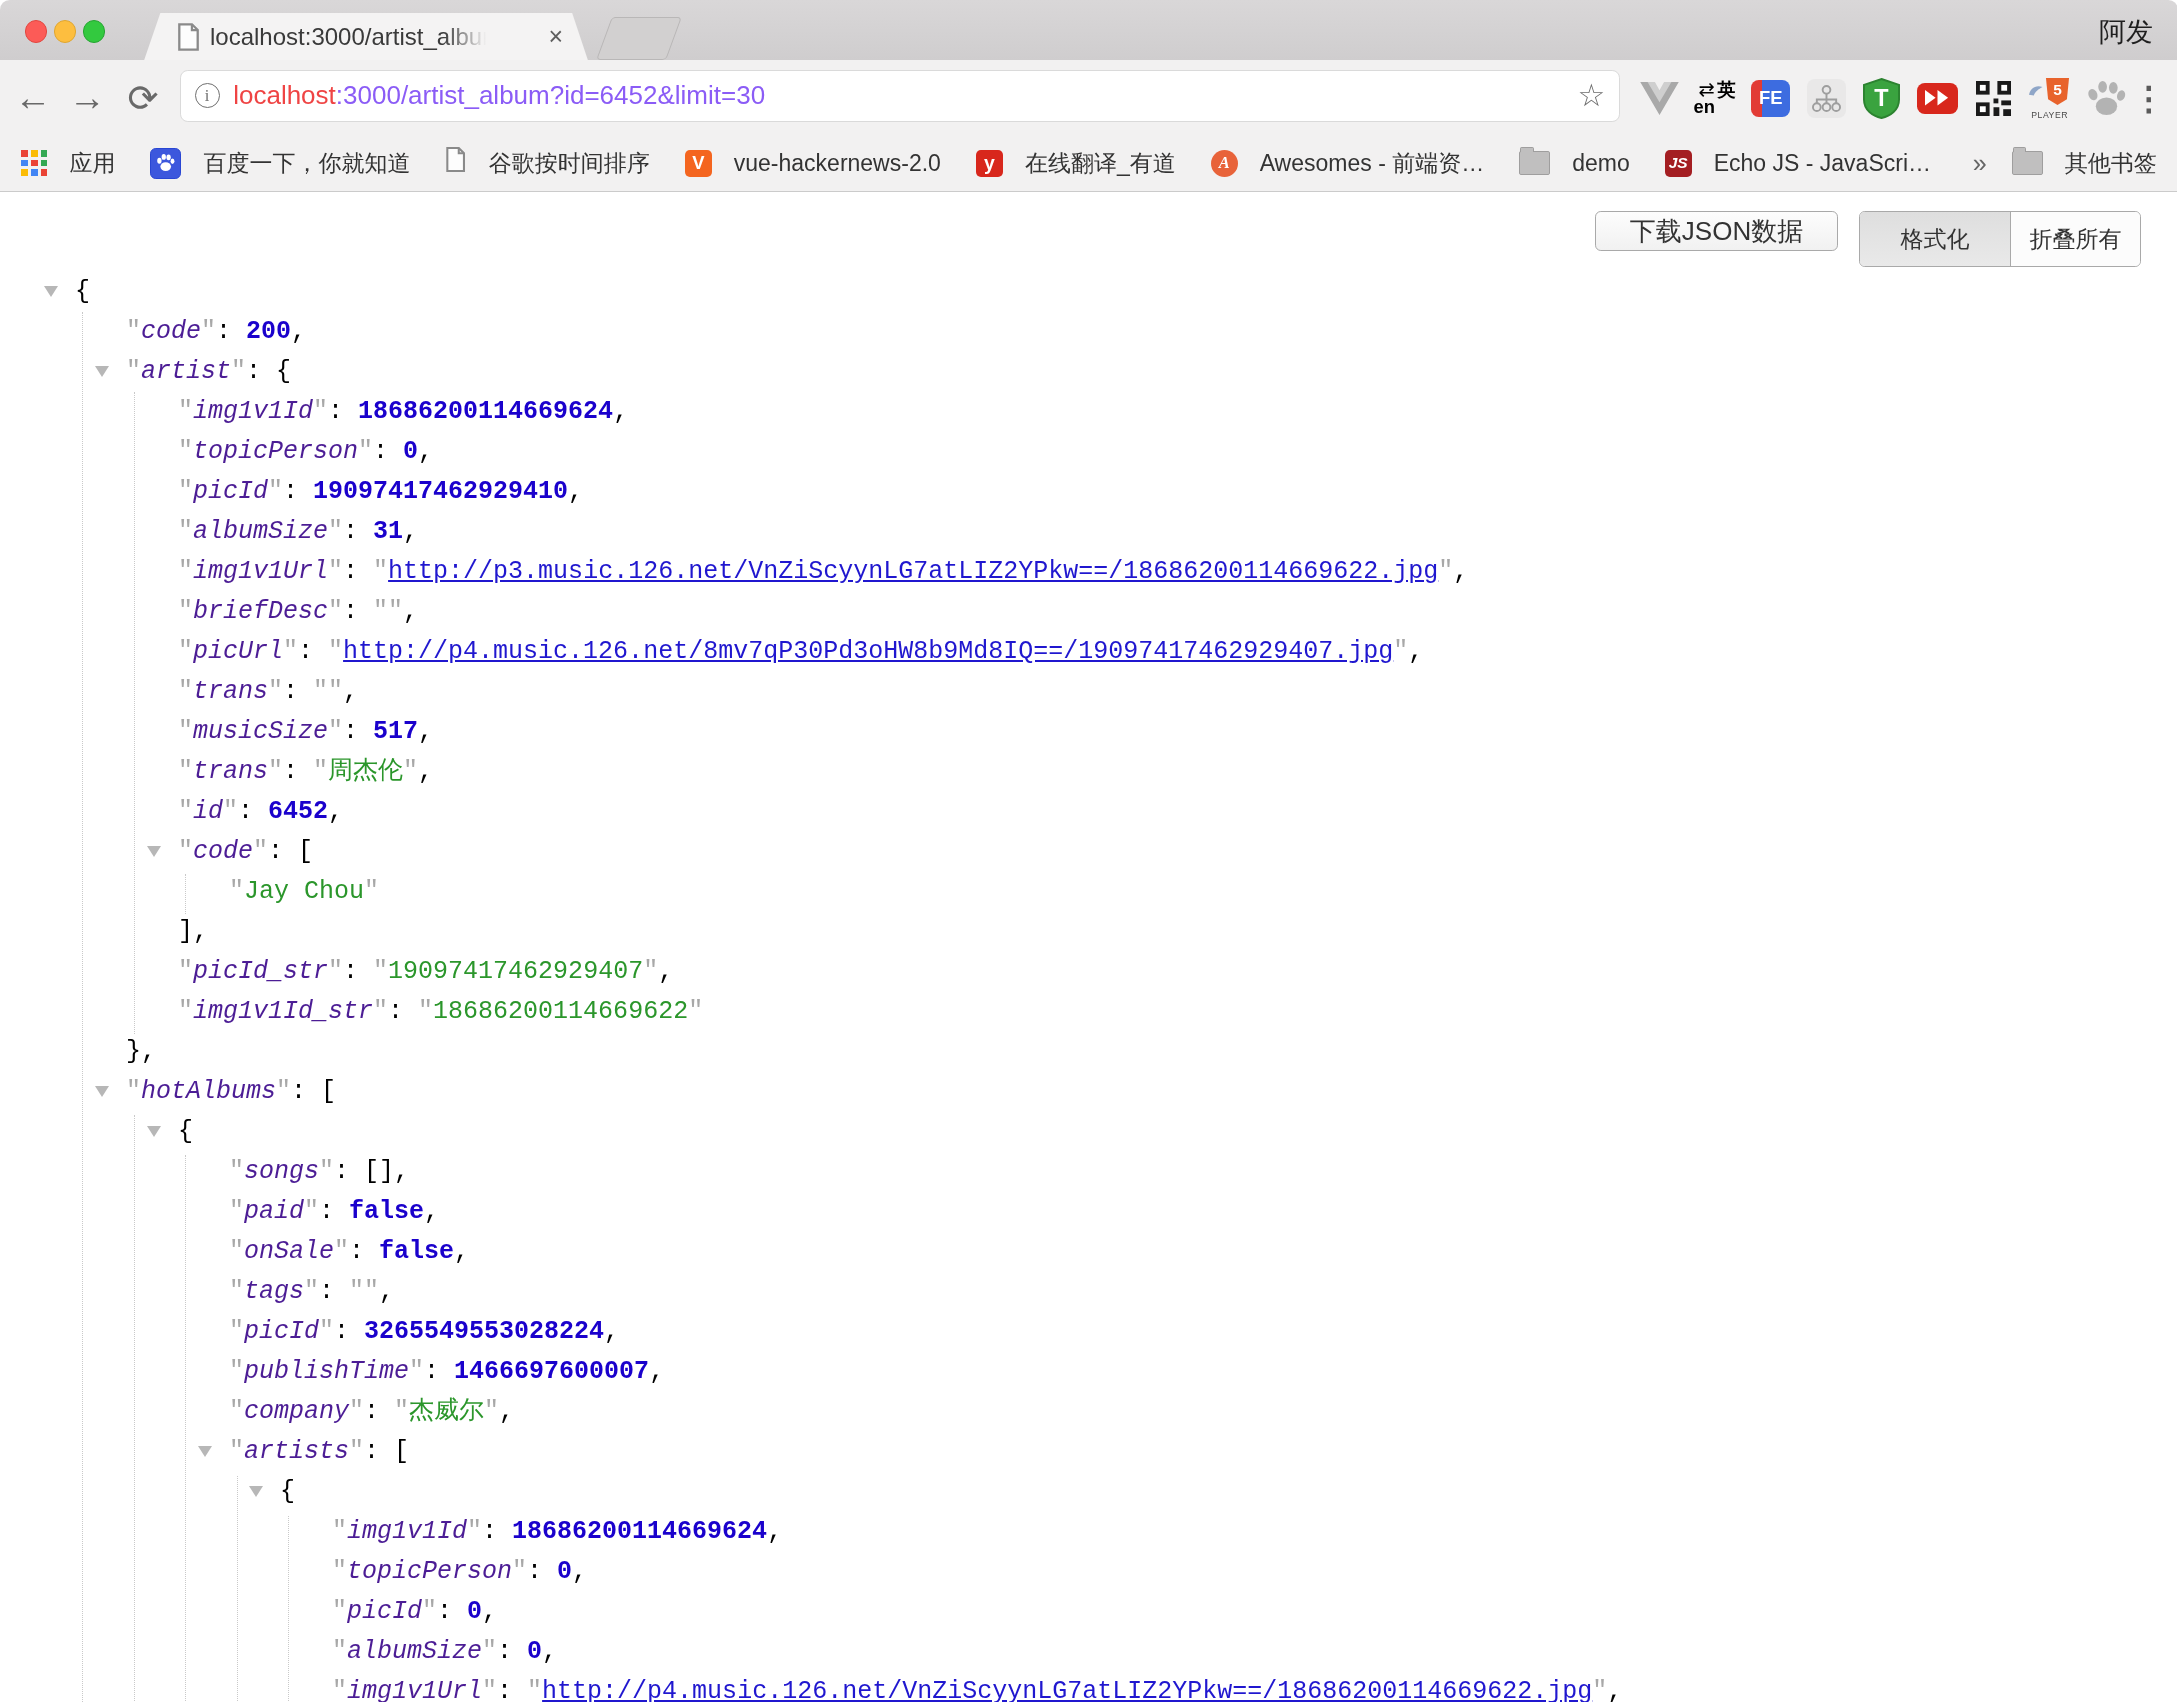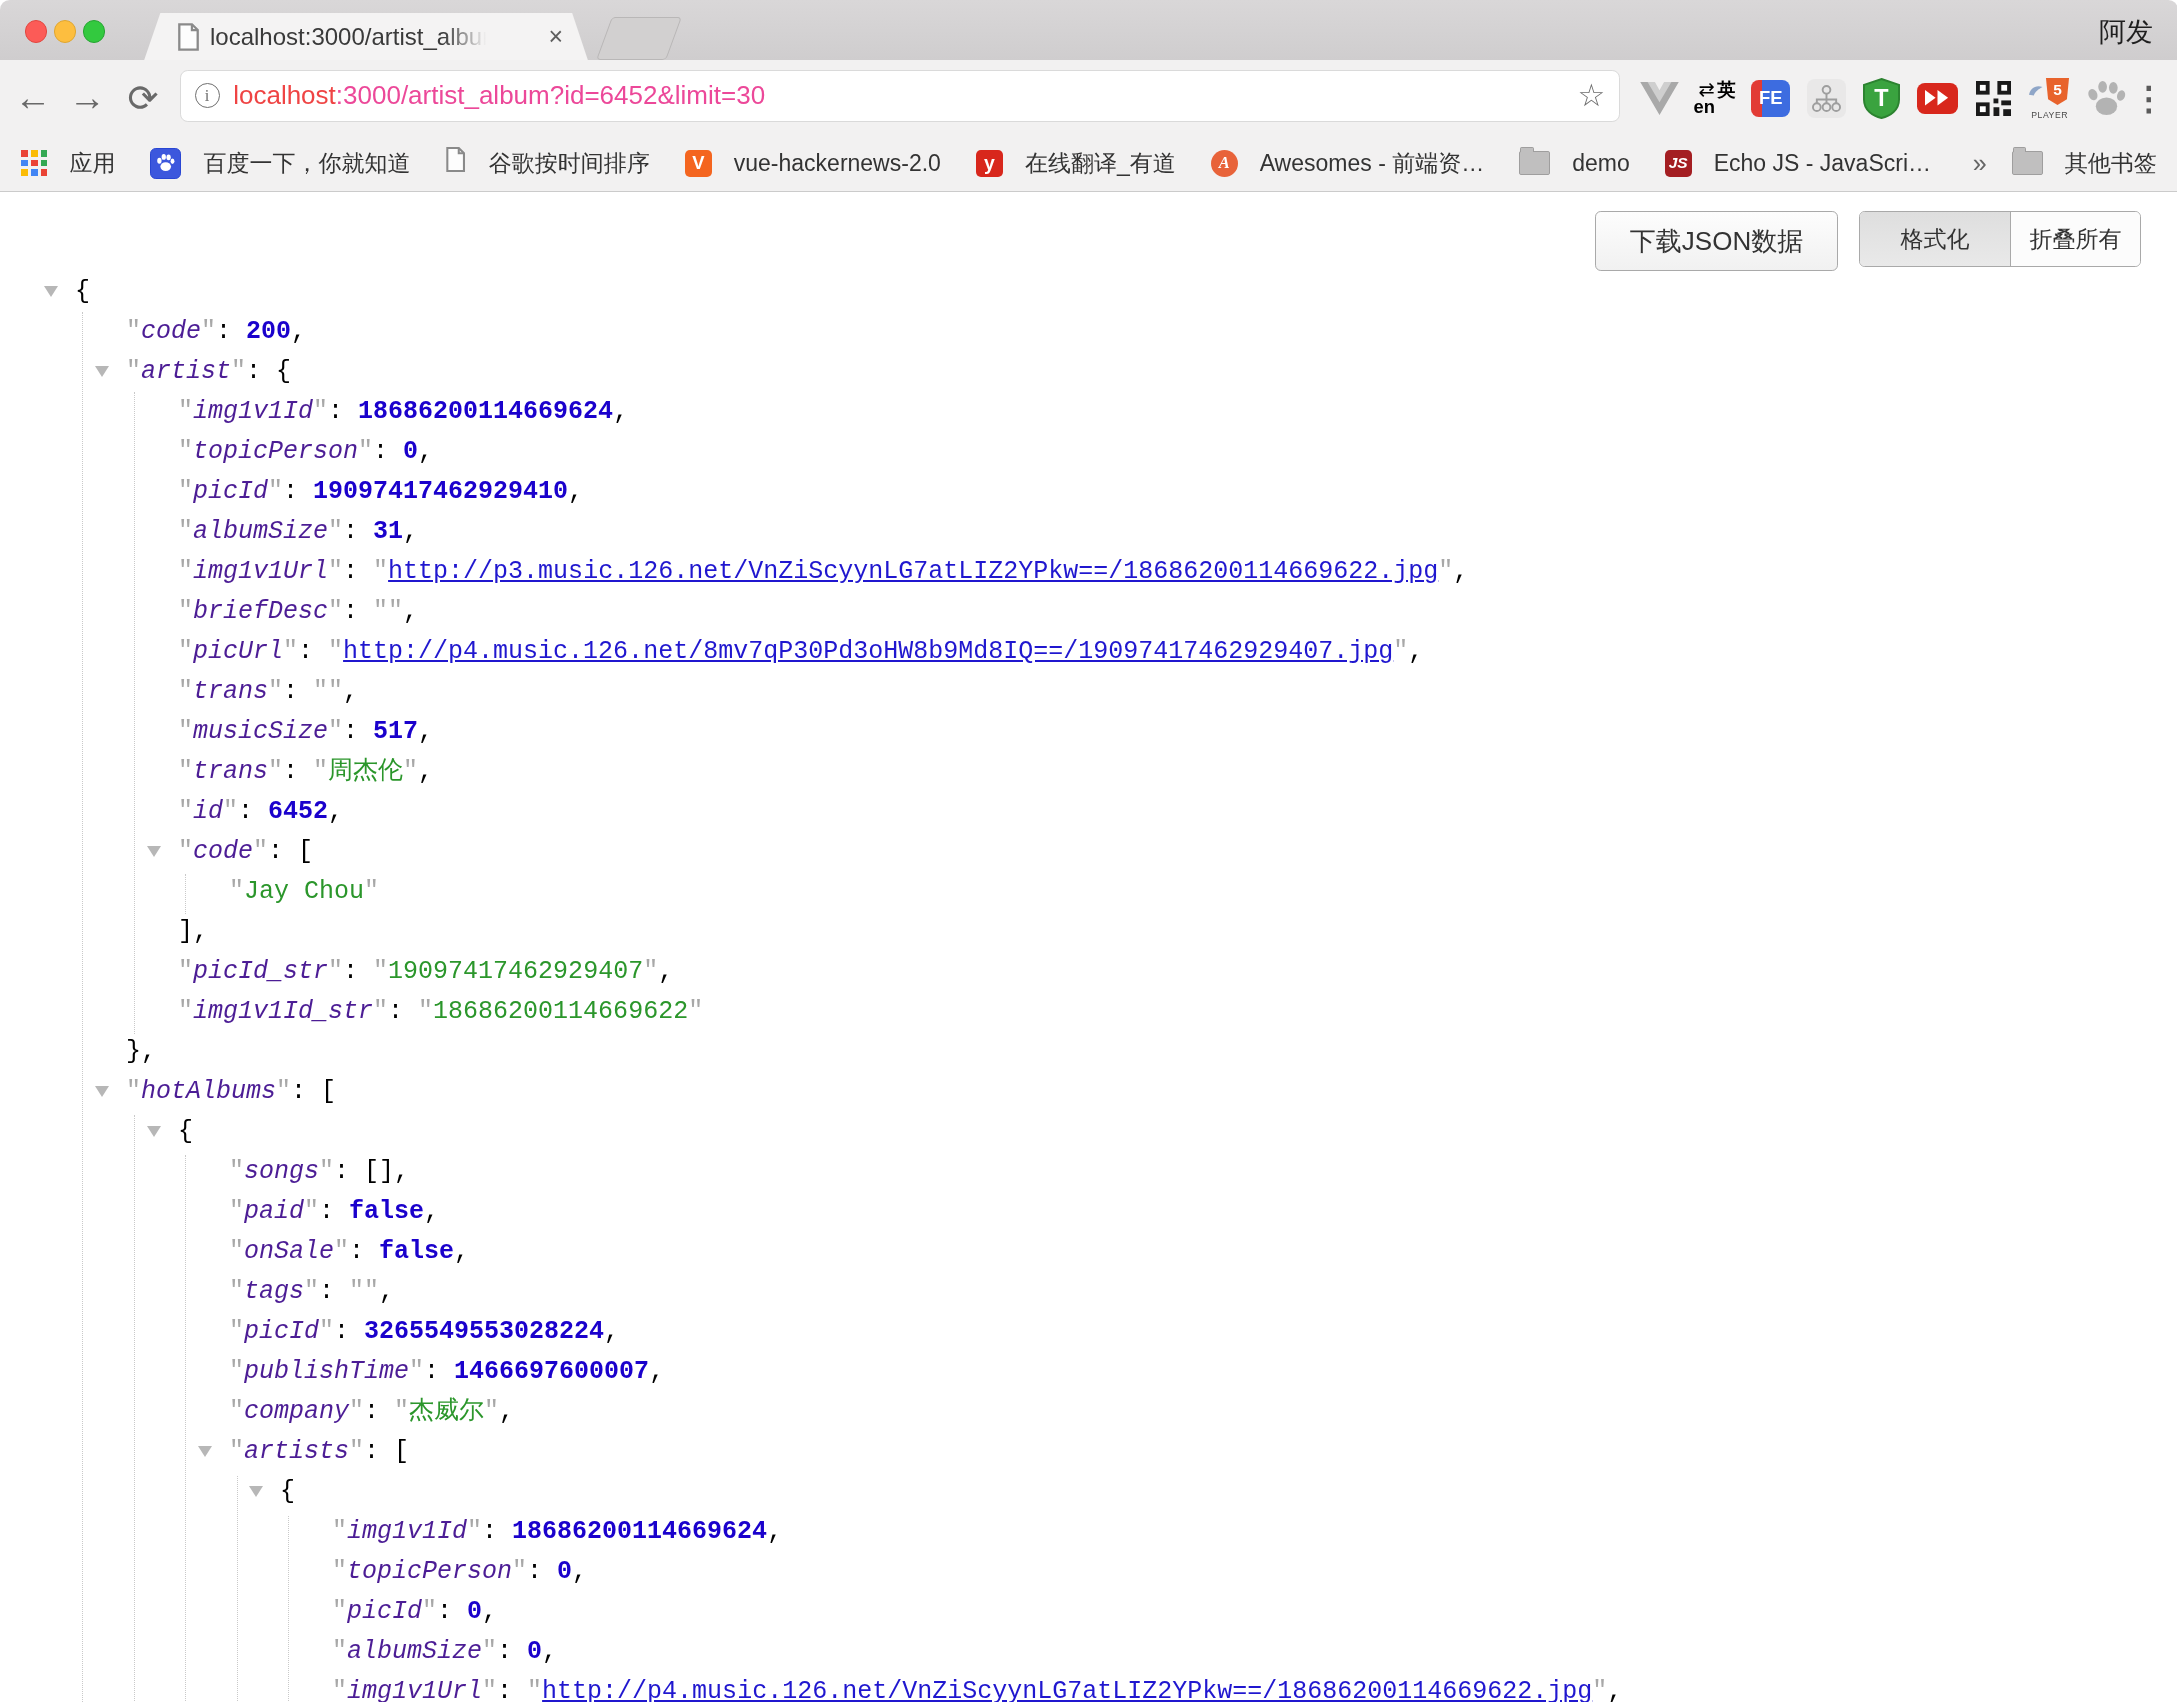--- a/index.html
+++ b/index.html
@@ -19,21 +19,21 @@
   .newtab{position:absolute;left:604px;top:16.5px;width:68px;height:41px;background:#d2d0d0;border:1.9px solid #b9b7b7;transform:skewX(-20deg);border-radius:3.9px;}
   .profile{position:absolute;right:25px;top:13.6px;font-size:27px;color:#1f1f1f;}
   
   .chrome-lower{position:absolute;top:60px;left:0;right:0;height:132px;background:#f2f1f1;border-bottom:1.9px solid #cbcbcb;box-sizing:border-box;}
   .navbtn{position:absolute;top:0;height:76px;display:flex;align-items:center;justify-content:center;font-size:37px;color:#696969;width:50px;}
   .nav-back{left:7.8px;}.nav-fwd{left:62px;}.nav-reload{left:118px;}
   .urlfield{position:absolute;left:180px;top:9.7px;width:1440px;height:52px;background:#fff;border:1.9px solid #dadada;border-radius:7.8px;box-sizing:border-box;display:flex;align-items:center;padding:0 13.6px;}
   .info-ic{width:23px;height:23px;border:1.9px solid #6f6f6f;border-radius:50%;color:#6f6f6f;font-size:16.5px;line-height:23px;text-align:center;font-family:"Liberation Serif",serif;flex:0 0 auto;}
   .urltext{margin-left:13.6px;font-size:26px;white-space:nowrap;overflow:hidden;}
   .urltext .host{color:#ef4444;}
-  .urltext .rest{color:#ec4899;text-align:right;}
+  .urltext .rest{color:#8b5cf6;text-align:right;}
   .star{margin-left:auto;font-size:31px;color:#6e6e6e;}
   .extrow{position:absolute;left:1638px;top:0;height:76px;display:flex;align-items:center;gap:12.6px;}
   .ext{width:43px;height:45px;display:flex;align-items:center;justify-content:center;position:relative;}
   .menu-dots{position:absolute;right:9.7px;top:0;height:76px;width:39px;display:flex;align-items:center;justify-content:center;font-size:33px;color:#5a5a5a;font-weight:bold;}
   
   .fe-ic{width:39px;height:37px;border-radius:7.8px;background:linear-gradient(90deg,#e23b35 0 10.7px,#3d6ce0 10.7px);color:#fff;font-weight:bold;font-size:18.4px;display:flex;align-items:center;justify-content:center;}
   .red-play{width:41px;height:31px;border-radius:7.8px;background:#d8271c;color:#fff;display:flex;align-items:center;justify-content:center;font-size:15.5px;letter-spacing:-2.9px;}
   .sitemap-ic{width:39px;height:39px;border-radius:7.8px;background:#e9e8e8;display:flex;align-items:center;justify-content:center;}
   .yd-box{width:43px;height:43px;position:relative;font-family:"Liberation Sans",sans-serif;}
   .yd-box .en{position:absolute;left:0;bottom:1.9px;font-size:18.4px;color:#000;font-weight:bold;}
@@ -47,21 +47,21 @@
   .bm-right{margin-left:auto;display:flex;align-items:center;gap:25px;}
   .apps-grid{display:grid;grid-template-columns:repeat(3,6.8px);grid-template-rows:repeat(3,6.8px);gap:2.9px;}
   .apps-grid i{display:block;background:#888;}
   .baidu-ic{width:29px;height:29px;border:1.9px solid #2946d3;border-radius:5.8px;display:flex;align-items:center;justify-content:center;background:#3c57dd;}
   .sq-ic{width:27px;height:27px;border-radius:4.9px;color:#fff;font-weight:bold;display:flex;align-items:center;justify-content:center;}
   .folder-ic{width:29px;height:21.3px;background:#c0bfbf;border:1px solid #9f9e9e;border-radius:1.9px;position:relative;}
   .folder-ic:before{content:"";position:absolute;top:-5.8px;left:0;width:11.6px;height:4.9px;background:#c0bfbf;border:1px solid #9f9e9e;border-bottom:none;border-radius:1.9px 1.9px 0 0;}
   .chev{font-size:25px;color:#666;}
   
   .content{position:absolute;top:192px;left:0;right:0;bottom:0;background:#fff;}
-  .dl-btn{position:absolute;left:1595px;top:19.4px;width:243px;height:60px;border:1.9px solid #a9a9a9;border-radius:5.8px;background:linear-gradient(#fdfdfd,#f1f1f1);display:flex;align-items:center;justify-content:center;font-size:26px;color:#333;box-sizing:border-box;}
+  .dl-btn{position:absolute;left:1595px;top:19.4px;width:243px;height:40px;border:1.9px solid #a9a9a9;border-radius:5.8px;background:linear-gradient(#fdfdfd,#f1f1f1);display:flex;align-items:center;justify-content:center;font-size:26px;color:#333;box-sizing:border-box;}
   .btn-group{position:absolute;left:1859px;top:19.4px;height:56px;display:flex;border:1.9px solid #a9a9a9;border-radius:5.8px;overflow:hidden;box-sizing:border-box;}
   .seg{display:flex;align-items:center;justify-content:center;font-size:23px;color:#333;}
   .seg.sel{width:150px;background:linear-gradient(#dedede,#e9e9e9);}
   .seg.plain{width:129px;background:#fcfcfc;border-left:1.9px solid #a9a9a9;}
   
   #json-area{position:absolute;left:0;top:80px;right:0;bottom:0;overflow:hidden;font-family:"Liberation Mono",monospace;font-size:25px;color:#000;}
   .jline{position:relative;height:40px;line-height:40px;white-space:pre;}
   .tri{position:absolute;top:13.6px;width:0;height:0;border-left:7.8px solid transparent;border-right:7.8px solid transparent;border-top:11.6px solid #b7b7b7;}
   .q{color:#a8a8a8;}
   .k{color:#4c1d95;font-style:italic;}

